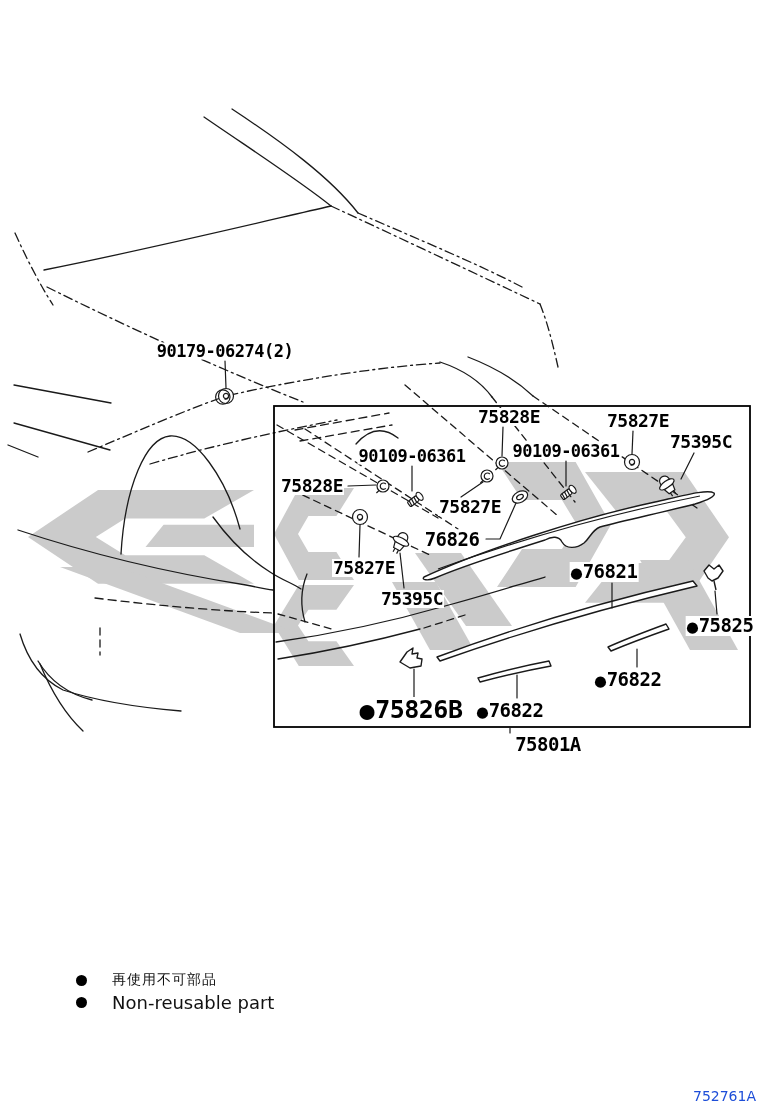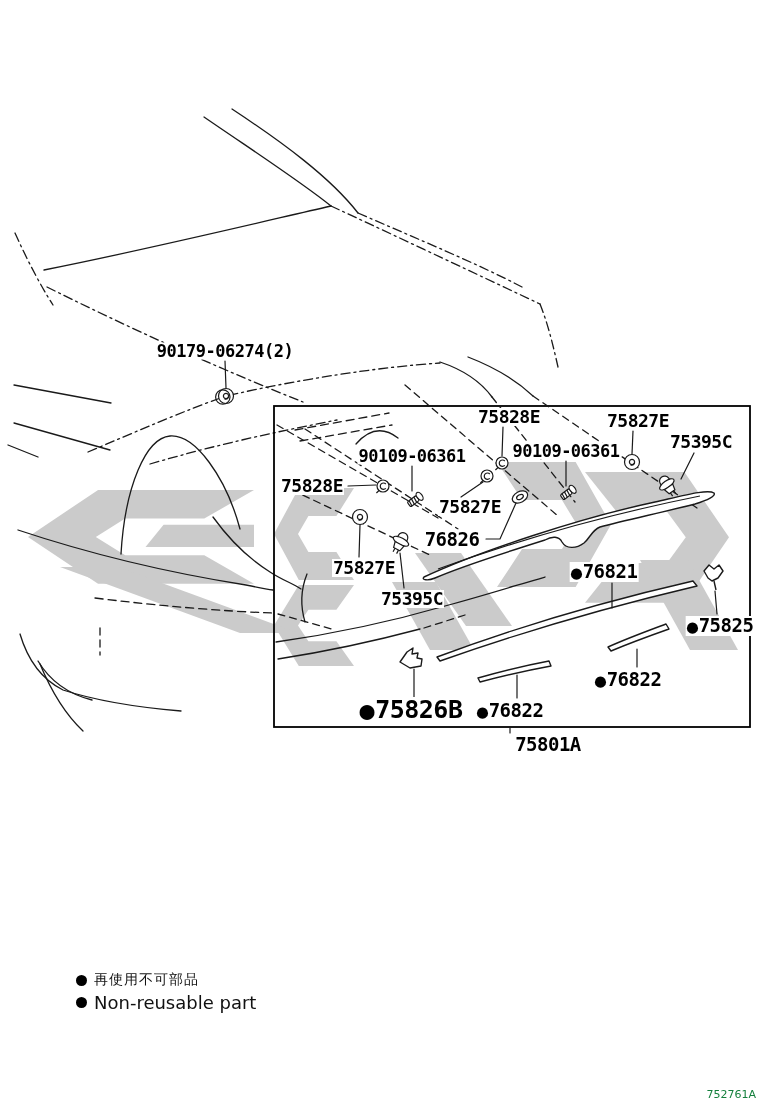--- a/index.html
+++ b/index.html
@@ -5,25 +5,25 @@
   html,body{margin:0;padding:0;background:#ffffff;}
   .canvas{position:relative;width:760px;height:1112px;background:#fff;overflow:hidden;
           font-family:"DejaVu Sans","Liberation Sans",sans-serif;}
   svg.art{position:absolute;left:0;top:0;}
   .lbl{position:absolute;transform:translate(-50%,-50%);white-space:nowrap;
        font-family:"DejaVu Sans Mono","Liberation Mono",monospace;
        font-weight:bold;color:#000;background:#fff;line-height:1;padding:0 1px;
        letter-spacing:-0.5px;}
   .lbl .dot{display:inline-block;vertical-align:-1px;margin-right:1px;}
   .legend{position:absolute;left:76px;top:971px;color:#111;}
-  .legend-row{display:flex;align-items:center;margin-bottom:3px;}
+  .legend-row{display:flex;align-items:center;margin-bottom:3px;gap:18px;}
   .legend-dot{width:11px;height:11px;border-radius:50%;background:#000;margin-right:7px;flex:0 0 auto;}
   .legend-jp{font-size:14px;letter-spacing:1px;}
   .legend-en{font-size:18px;}
-  .fig-code{position:absolute;right:4px;top:1088px;font-size:11px;color:#15803d;
+  .fig-code{position:absolute;right:4px;top:1088px;font-size:14px;color:#1d4ed8;
             font-family:"DejaVu Sans","Liberation Sans",sans-serif;}
 </style>
 </head>
 <body>
 
 <div class="canvas">
 
   <svg class="art" width="760" height="1112" viewBox="0 0 760 1112">
 
     <g fill="#cbcbcb" stroke="none">

